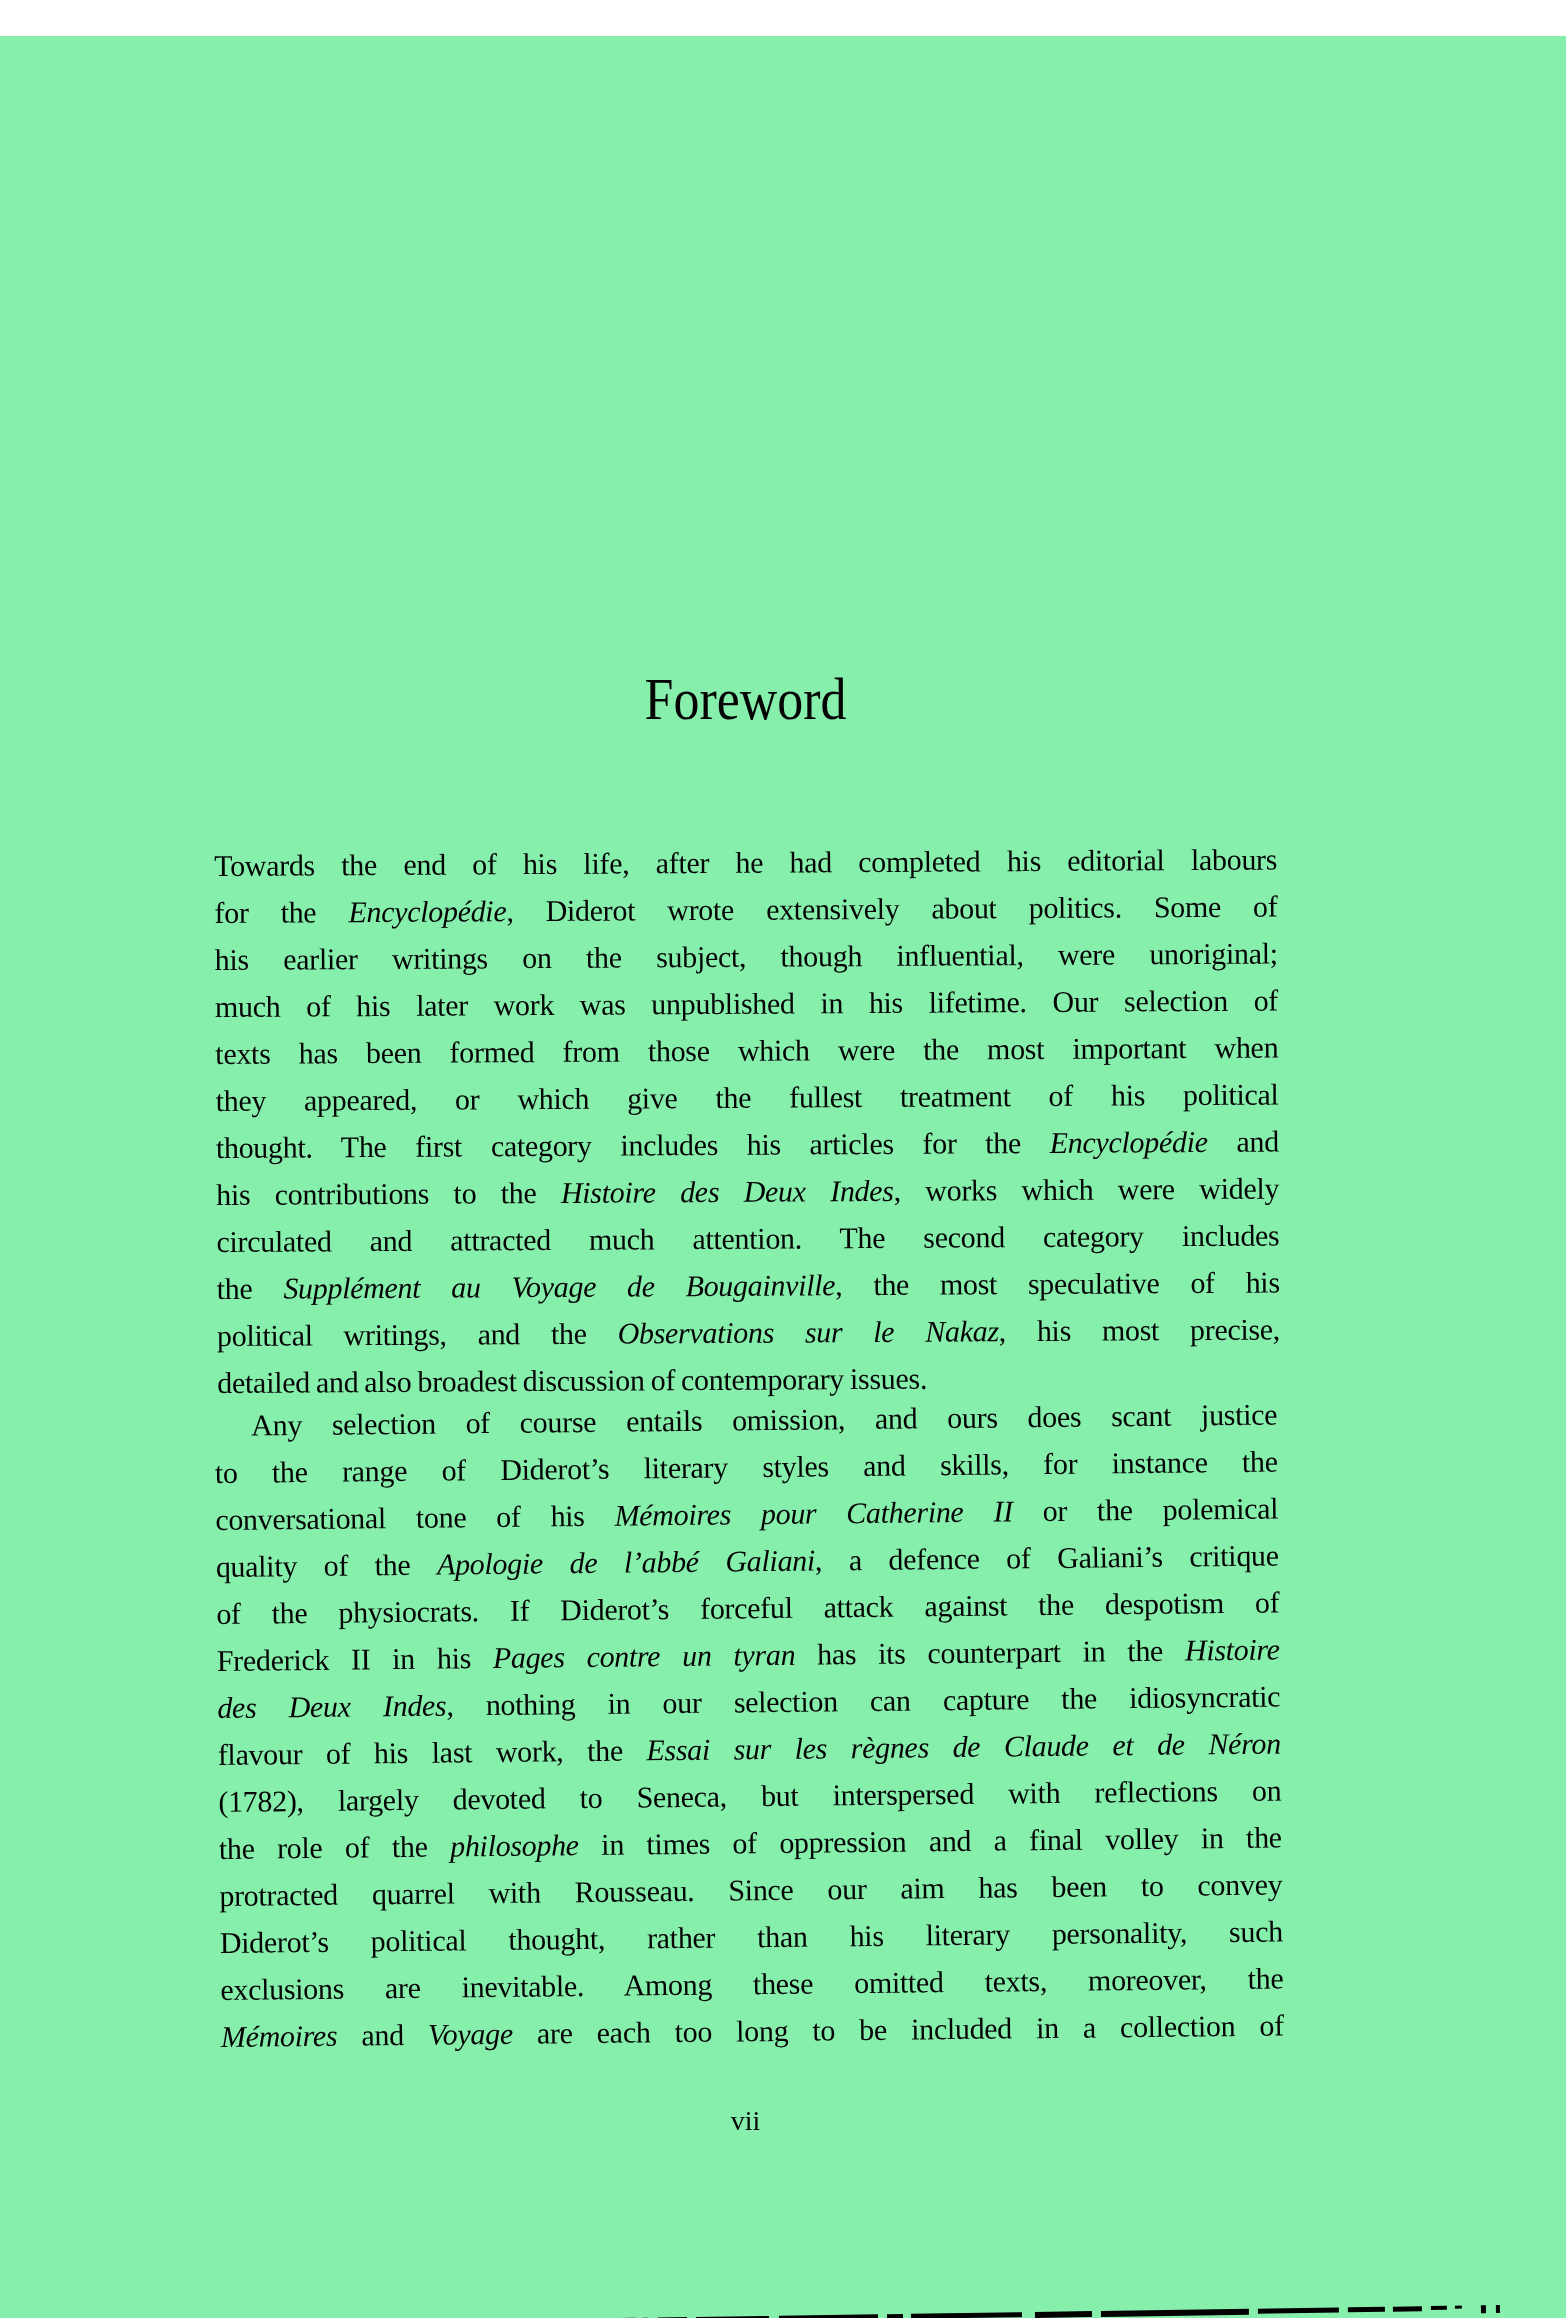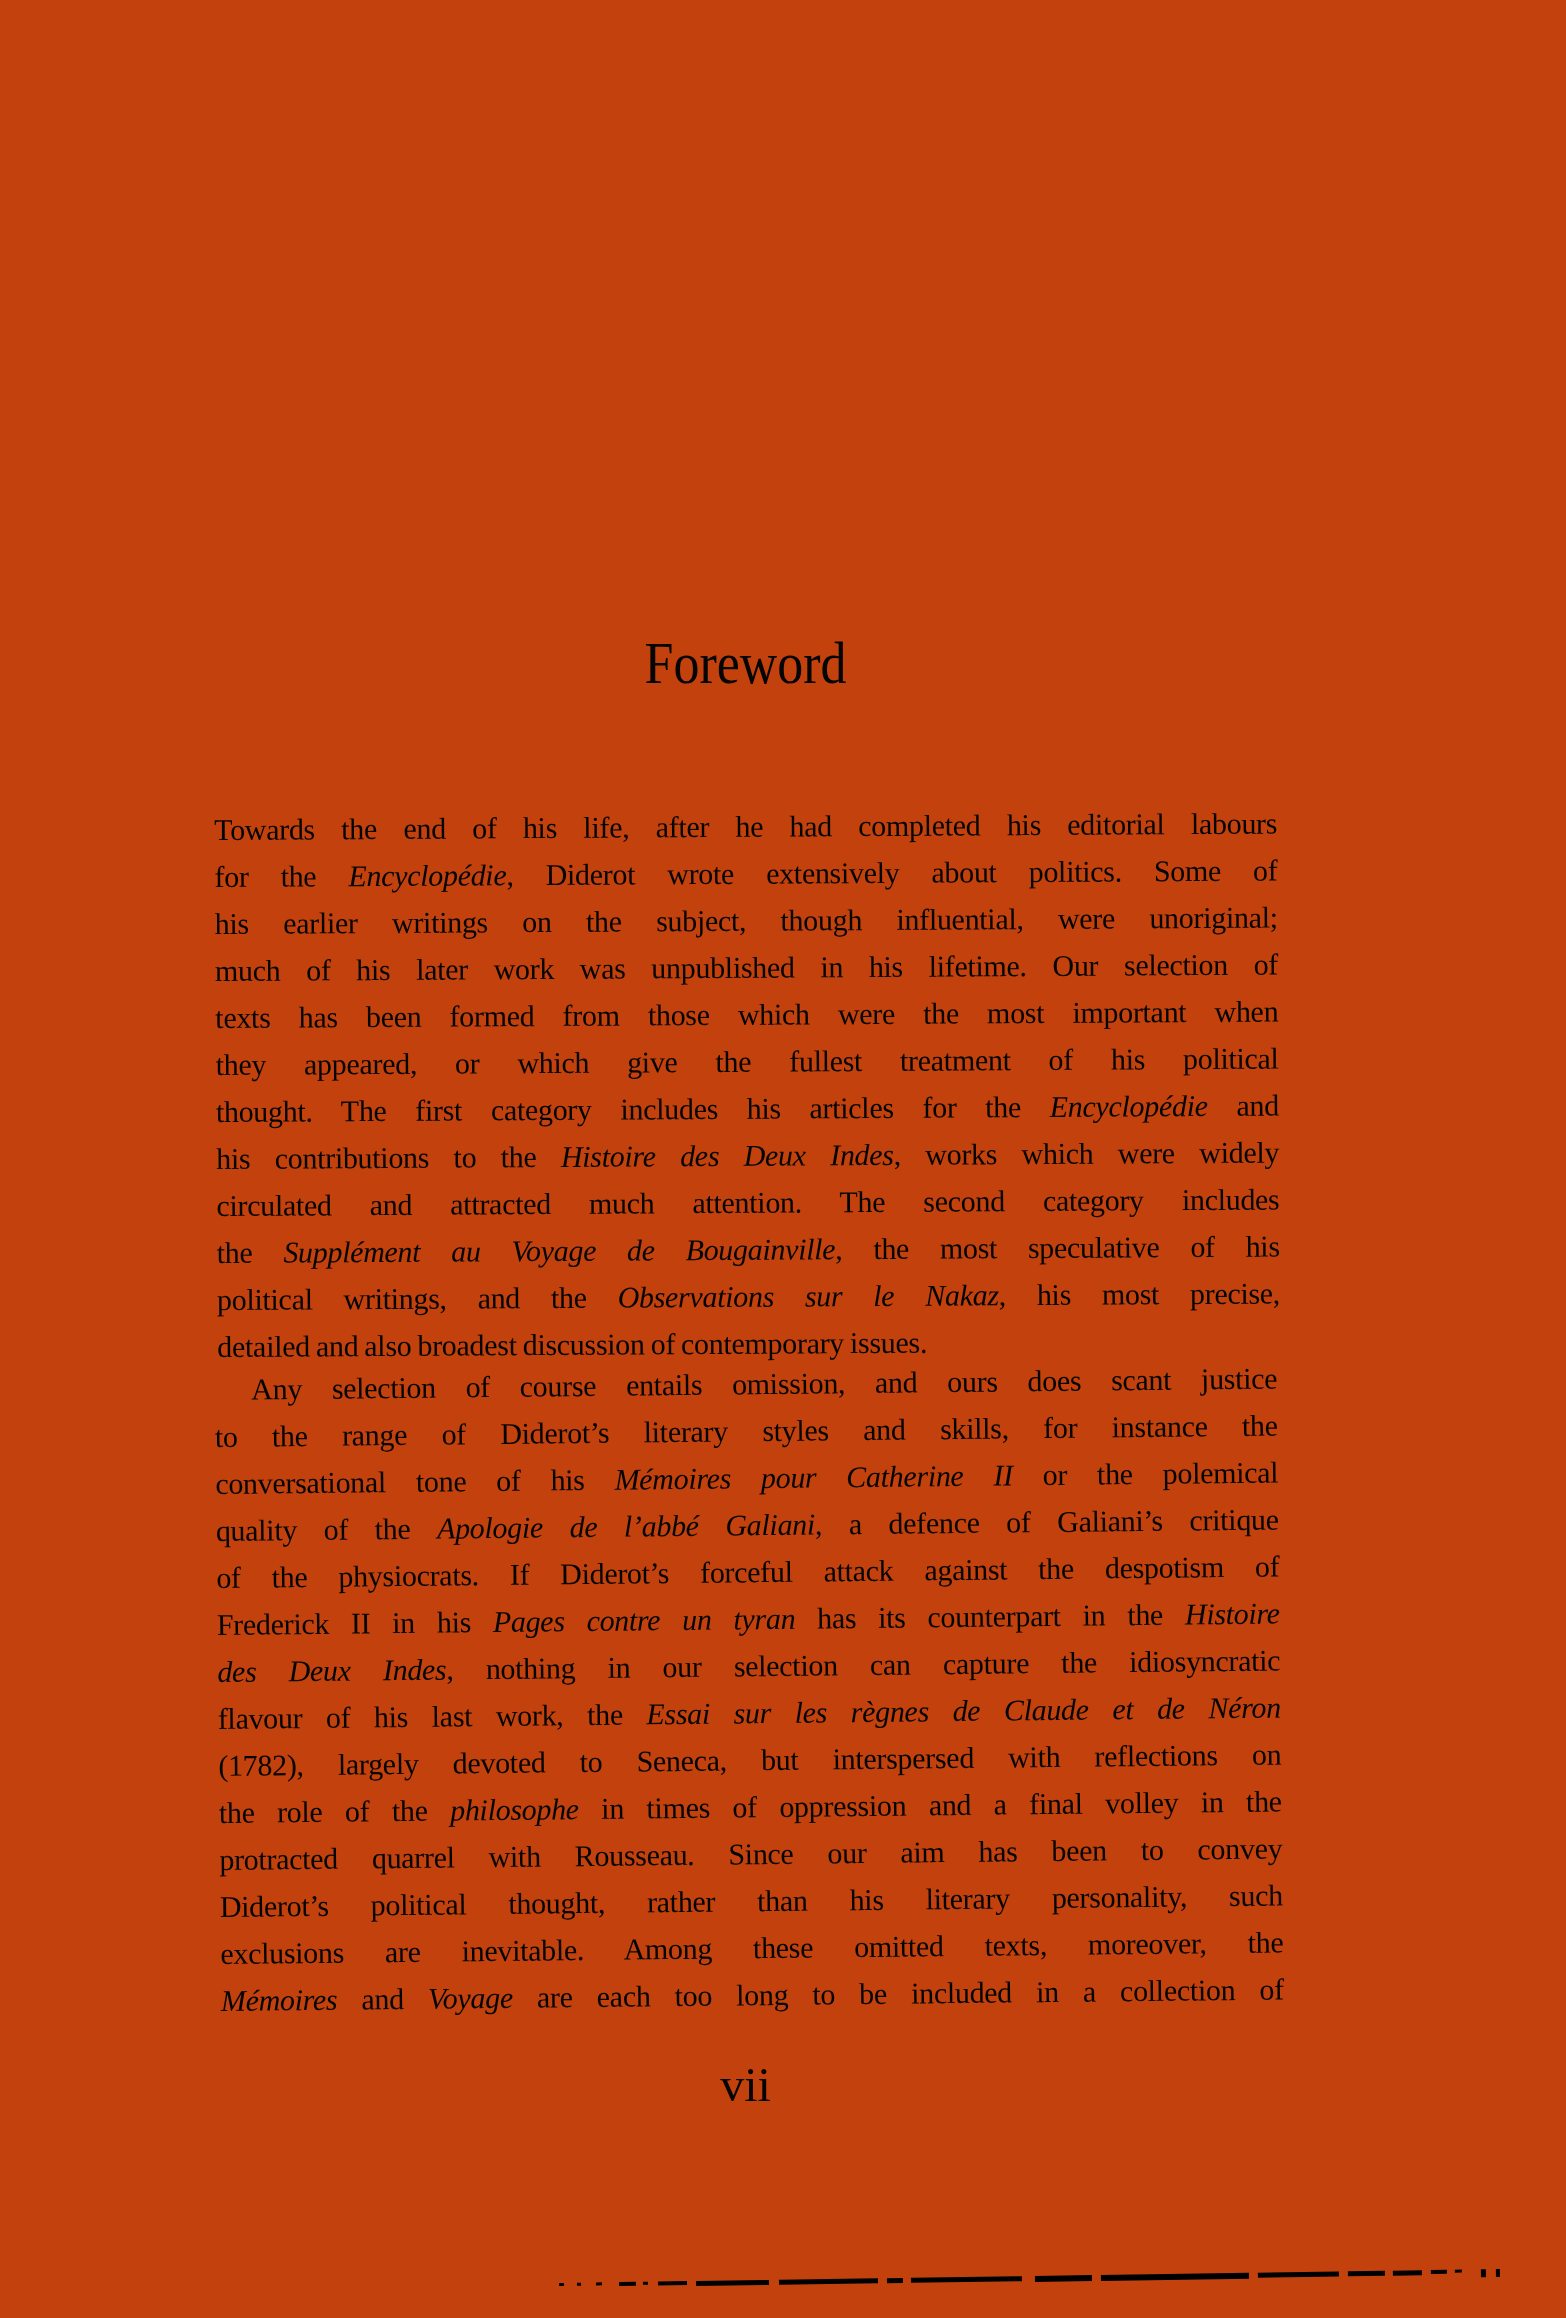--- a/index.html
+++ b/index.html
@@ -11,21 +11,22 @@
     width: 1566px;
     height: 2319px;
     position: relative;
     overflow: hidden;
     font-family: "Liberation Serif", "DejaVu Serif", serif;
     color: #050505;
   }
   .page {
     position: absolute;
     inset: 0;
-    background: #c2410c;
+    background: #86efac;
+    margin-top: 36px;
   }
   .title {
     position: absolute;
     left: 214px;
     top: 634px;
     width: 1063px;
     text-align: center;
     font-size: 59px;
     line-height: 59px;
     letter-spacing: 0px;
@@ -58,21 +59,21 @@
   }
   .line.noj { text-align-last: left; }
   .line.ind { text-indent: 37px; }
   .it { font-style: italic; }
   .folio {
     position: absolute;
     left: 214px;
     top: 2067px;
     width: 1063px;
     text-align: center;
-    font-size: 48px;
+    font-size: 28px;
     line-height: 36px;
   }
   .scanline {
     position: absolute;
     left: 559px;
     top: 2281px;
     width: 949px;
     height: 8.4px;
     transform: rotate(-0.85deg);
     transform-origin: 0 50%;

